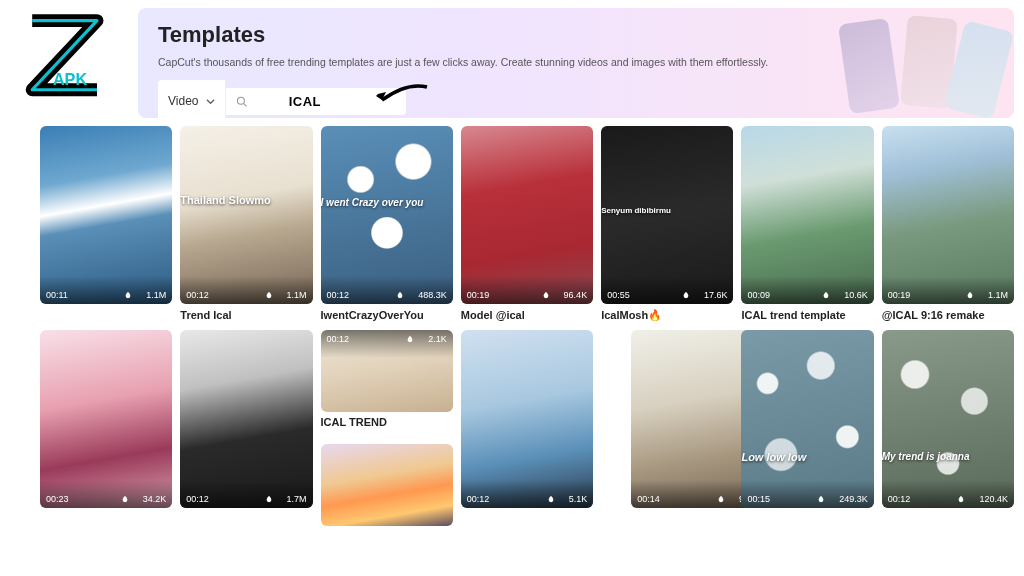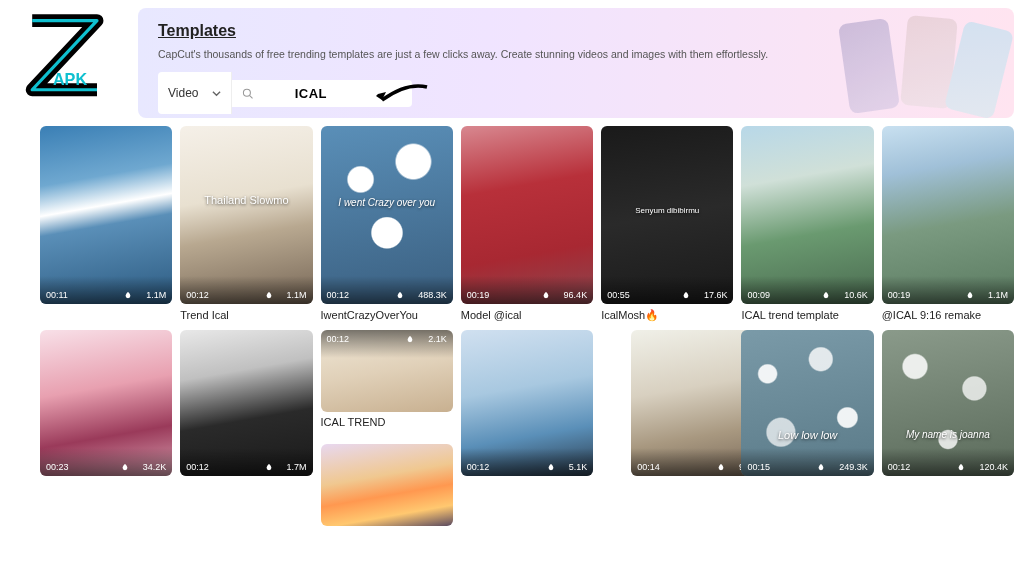--- a/index.html
+++ b/index.html
@@ -5,27 +5,27 @@
 * { margin:0; padding:0; box-sizing:border-box; font-family:-apple-system,BlinkMacSystemFont,'Segoe UI',sans-serif; }
 body { width:1024px; height:576px; background:#fff; overflow:hidden; position:relative; }
 
 .logo { position:absolute; top:12px; left:16px; width:108px; height:80px; }
 
 .header {
   position:absolute; top:8px; left:138px; right:10px; height:110px;
   background:linear-gradient(90deg,#e8e8ff 0%,#f0e4ff 40%,#ffe4f0 100%);
   border-radius:8px; padding:14px 20px; overflow:hidden;
 }
-.header h1 { font-size:16px; font-weight:600; color:#222;text-decoration:underline; }
+.header h1 { font-size:22px; font-weight:600; color:#222; }
 .header p { font-size:10.5px; color:#555; margin-top:8px; }
 
 .search-row { margin-top:12px; display:flex; align-items:center; gap:0; }
 .dropdown {
   background:#fff; border-radius:4px 0 0 4px; padding:14px 10px;
-  display:flex; align-items:center; gap:14px; font-size:12px; color:#333;
+  display:flex; align-items:center; gap:8px; font-size:12px; color:#333;
   border-right:1px solid #eee;
 }
 .dropdown svg { width:9px; height:9px; }
 .search-box {
   background:#fff; border-radius:0 4px 4px 0; padding:6px 10px;
   display:flex; align-items:center; gap:6px; width:180px;
 }
 .search-box svg { width:13px; height:13px; color:#888; }
 .search-box input { border:none; outline:none; font-size:13px; font-weight:700; width:100%; letter-spacing:0.5px;padding-left:35px; }
 
@@ -38,38 +38,38 @@
 .phone.p1 { width:50px; height:90px; right:110px; top:8px; transform:rotate(-8deg); background:linear-gradient(160deg,#c8b8d8,#e0d0e8); }
 .phone.p2 { width:50px; height:90px; right:50px; top:4px; transform:rotate(5deg); background:linear-gradient(160deg,#e8d0d8,#f0e0e8); }
 .phone.p3 { width:50px; height:90px; right:0px; top:12px; transform:rotate(14deg); background:linear-gradient(160deg,#d0e0f0,#e0e8f0); }
 
 .grid {
   position:absolute; top:126px; left:40px; right:10px;
   display:grid; grid-template-columns:repeat(7,1fr); gap:8px;
 }
 .card { display:flex; flex-direction:column; }
 .thumb { position:relative; width:100%; height:178px; border-radius:6px; overflow:hidden; background:#888; }
-.row2 .thumb { height:146px; }
+.row2 .thumb { height:178px; }
 .thumb-mini { height:82px !important; margin-bottom:6px; }
 
 .overlay-top, .overlay-bot {
   position:absolute; left:0; right:0; display:flex; justify-content:space-between;
   padding:4px 6px; font-size:9px; color:#fff; font-weight:500;
 }
 .overlay-bot { bottom:0; background:linear-gradient(transparent,rgba(0,0,0,0.55)); padding-top:14px; }
 .overlay-top { top:0; background:linear-gradient(rgba(0,0,0,0.5),transparent); padding-bottom:14px; }
 .stat { display:flex; align-items:center; gap:14px; }
 .stat svg { width:8px; height:8px; }
 
-.title { font-size:11px; color:#222; margin-top:5px; white-space:nowrap; overflow:hidden; text-overflow:ellipsis; }
+.title { font-size:11px; color:#222; margin-top:5px; white-space:nowrap; overflow:hidden; text-overflow:ellipsis;font-weight:bold; }
 .flame { color:#ff7a00; }
 
 .caption-text {
-  position:absolute; left:0; right:0; text-align:center; color:#fff;
-  font-weight:400; font-size:11px; text-shadow:0 1px 3px rgba(0,0,0,0.7);
+  position:absolute; left:0; right:0; text-align:left; color:#fff;
+  font-weight:700; font-size:11px; text-shadow:0 1px 3px rgba(0,0,0,0.7);
 }
 
 
 .bg-sky { background:linear-gradient(170deg,#3a7fb5 0%,#6fa8d0 30%,#fff 45%,#5a8fb8 55%,#2c5a80 100%); }
 .bg-room { background:linear-gradient(170deg,#f5f0e8 0%,#e8e0d0 40%,#b8a890 60%,#756555 100%); }
 .bg-cloud { background:radial-gradient(circle at 30% 30%,#fff 8%,transparent 9%),radial-gradient(circle at 70% 20%,#fff 10%,transparent 11%),radial-gradient(circle at 50% 60%,#fff 12%,transparent 13%),linear-gradient(170deg,#5a8fb8 0%,#3a5f80 100%); }
 .bg-red { background:linear-gradient(170deg,#d88890 0%,#b8303a 35%,#a82832 70%,#8a4850 100%); }
 .bg-dark { background:linear-gradient(170deg,#1a1a1a 0%,#2a2a2a 50%,#1a1a1a 100%); }
 .bg-green { background:linear-gradient(170deg,#b8d8e8 0%,#d0e0d8 30%,#6a9a70 60%,#4a6a50 100%); }
 .bg-outdoor { background:linear-gradient(170deg,#c8e0f0 0%,#a0c0d8 25%,#7a9a80 55%,#5a7a60 100%); }
@@ -305,21 +305,21 @@
             <svg viewBox="0 0 10 10">
               <path d="M5 1 Q2 4 2 6 A3 3 0 0 0 8 6 Q8 4 5 1" fill="#fff"></path>
             </svg>
             <span>249.3K</span>
           </span>
         </div>
       </div>
   </div>
   <div class="card row2">
     <div class="thumb bg-bokeh2">
-        <div class="caption-text" style="top:68%;font-style:italic;font-size:10px">My name is joanna</div>
+        <div class="caption-text" style="top:68%;font-style:italic;font-size:10px">My trend is joanna</div>
         <div class="overlay-bot">
           <span>00:12</span>
           <span class="stat">
             <svg viewBox="0 0 10 10">
               <path d="M5 1 Q2 4 2 6 A3 3 0 0 0 8 6 Q8 4 5 1" fill="#fff"></path>
             </svg>
             <span>120.4K</span>
           </span>
         </div>
       </div>

